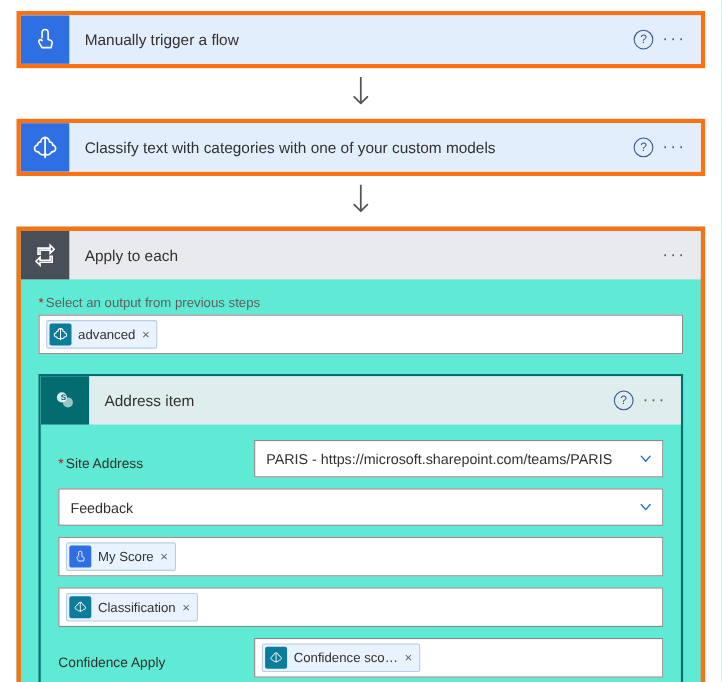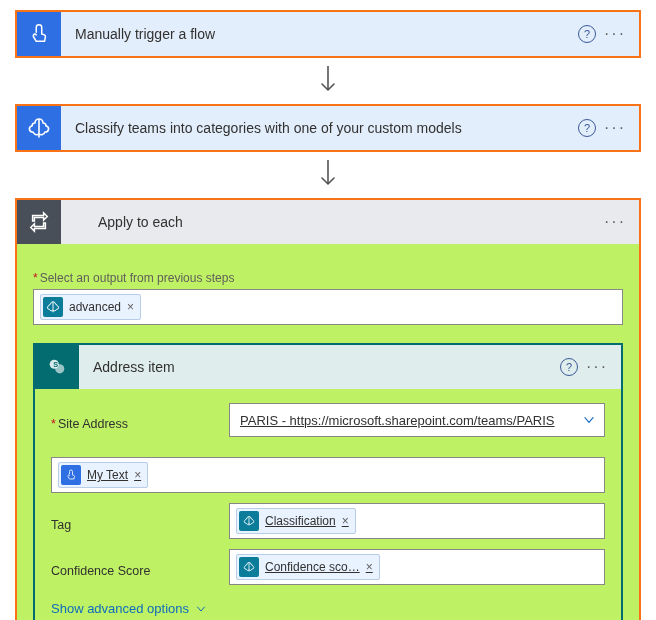--- a/index.html
+++ b/index.html
@@ -6,32 +6,32 @@
   body {
     margin: 0;
     font-family: "Segoe UI", sans-serif;
     font-size: 13px;
     color: #323130;
     background: #fff;
     width: 656px;
     padding: 10px 15px;
   }
   .card {
-    border: 2px solid #f97316;
-    background: #bef264;
+    border: 4px solid #f97316;
+    background: #5eead4;
     margin: 0 auto;
   }
   .card-header {
     display: flex;
     align-items: center;
     height: 44px;
     padding-right: 10px;
   }
   .trigger-header { background: #e3eefc; }
-  .apply-header   { background: #e8eaee; gap: 23px; }
+  .apply-header   { background: #e8eaee; }
   .create-header  { background: #dfeeec; }
   .icon-box {
     width: 44px; height: 44px;
     display: flex; align-items: center; justify-content: center;
     flex-shrink: 0;
   }
   .icon-blue   { background: #2f6fe4; }
   .icon-slate  { background: #484f58; }
   .icon-teal   { background: #036c70; }
   .card-title { flex: 1; padding-left: 14px; font-size: 14px; }
@@ -44,21 +44,21 @@
   .help-circle {
     width: 18px; height: 18px; border: 1.2px solid #3b5998;
     border-radius: 50%; display:flex; align-items:center; justify-content:center;
     font-size: 11px; line-height:1;
   }
   .dots { letter-spacing: 2px; font-size: 16px; color:#605e5c; }
   .arrow-wrap { display:flex; justify-content:center; padding: 8px 0 10px; }
   svg { display:block; }
 
   .apply-body { padding: 14px 16px 18px; }
-  .field-label { font-size: 12px; color:#605e5c; margin-bottom:4px;margin-top:13px; }
+  .field-label { font-size: 12px; color:#605e5c; margin-bottom:4px; }
   .req::before { content:"*"; color:#c50f1f; margin-right:2px; }
   .token-input {
     border:1px solid #8a8886; background:#fff; min-height:34px;
     padding:4px 6px; display:flex; align-items:center; gap:6px;
   }
   .token {
     display:inline-flex; align-items:center; gap:6px;
     background:#e9f2ff; border:1px solid #b7cde8; border-radius:2px;
     padding:2px 6px 2px 2px; font-size:12px;
   }
@@ -70,21 +70,21 @@
   .ticon-teal { background:#0b7d9a; }
   .token .tx { color:#605e5c; cursor:pointer; }
 
   .create-card {
     border: 2px solid #036c70;
     margin-top: 18px;
   }
   .form-body { padding: 14px 16px 10px; }
   .form-row { display:flex; align-items:center; margin-bottom:10px;gap:44px; }
   .form-row .lbl { width: 134px; padding-top:8px; font-size:12.5px; }
-  .form-row .ctrl { flex:1;text-decoration:underline; }
+  .form-row .ctrl { flex:1; }
   .select-box, .text-box {
     border:1px solid #8a8886; background:#fff; height:34px;
     display:flex; align-items:center; padding:0 10px; position:relative;
   }
   .select-box .chev {
     position:absolute; right:8px; top:50%; transform:translateY(-50%);
     color:#1b6ec2;
   }
   .adv-link {
     color:#0f6cbd; font-size:13px; padding:6px 0 6px 0;
@@ -121,21 +121,21 @@
     </svg>
 </div>
 
 <div class="card">
   <div class="card-header trigger-header">
     <div class="icon-box icon-blue">
       <svg class="svg-white" width="24" height="24" viewBox="0 0 24 24">
         <path d="M12 3v18M12 3a4 4 0 00-4 4 3 3 0 00-3 3 3 3 0 001 6 4 4 0 006 2M12 3a4 4 0 014 4 3 3 0 013 3 3 3 0 01-1 6 4 4 0 01-6 2" stroke-linecap="round" stroke-linejoin="round"></path>
       </svg>
     </div>
-    <div class="card-title">Classify teams into categories with one of your custom models</div>
+    <div class="card-title">Classify text with categories with one of your custom models</div>
     <div class="help-btn">
         <span class="help-circle">?</span>
       </div>
     <div class="more-btn">
         <span class="dots">···</span>
       </div>
   </div>
 </div>
 
 <div class="arrow-wrap">
@@ -200,57 +200,66 @@
               <span class="chev">
                   <svg width="14" height="14" viewBox="0 0 24 24">
                     <path d="M5 8l7 8 7-8" stroke="#1b6ec2" stroke-width="2" fill="none" stroke-linecap="round" stroke-linejoin="round"></path>
                   </svg>
                 </span>
             </div>
           </div>
         </div>
 
         <div class="form-row">
+          <div class="ctrl">
+            <div class="select-box">
+              <span>Feedback</span>
+              <span class="chev">
+                  <svg width="14" height="14" viewBox="0 0 24 24">
+                    <path d="M5 8l7 8 7-8" stroke="#1b6ec2" stroke-width="2" fill="none" stroke-linecap="round" stroke-linejoin="round"></path>
+                  </svg>
+                </span>
+            </div>
+          </div>
         </div>
 
         <div class="form-row">
           <div class="ctrl">
             <div class="token-input">
               <span class="token">
                 <span class="ticon ticon-blue">
                   <svg class="svg-white" width="12" height="12" viewBox="0 0 24 24">
                       <path d="M9 10V5a3 3 0 016 0v7l3 1a2 2 0 011 2l-1 5H9l-3-5a2 2 0 012-3l1 1" stroke-linecap="round" stroke-linejoin="round"></path>
                     </svg>
                 </span>
-                <span>My Text</span>
+                <span>My Score</span>
                 <span class="tx">×</span>
               </span>
             </div>
           </div>
         </div>
 
         <div class="form-row">
-          <div class="lbl">Tag</div>
           <div class="ctrl">
             <div class="token-input">
               <span class="token">
                 <span class="ticon ticon-teal">
                   <svg class="svg-white" width="12" height="12" viewBox="0 0 24 24">
                       <path d="M12 3v18M12 3a4 4 0 00-4 4 3 3 0 00-3 3 3 3 0 001 6 4 4 0 006 2M12 3a4 4 0 014 4 3 3 0 013 3 3 3 0 01-1 6 4 4 0 01-6 2"></path>
                     </svg>
                 </span>
                 <span>Classification</span>
                 <span class="tx">×</span>
               </span>
             </div>
           </div>
         </div>
 
         <div class="form-row">
-          <div class="lbl">Confidence Score</div>
+          <div class="lbl">Confidence Apply</div>
           <div class="ctrl">
             <div class="token-input">
               <span class="token">
                 <span class="ticon ticon-teal">
                   <svg class="svg-white" width="12" height="12" viewBox="0 0 24 24">
                       <path d="M12 3v18M12 3a4 4 0 00-4 4 3 3 0 00-3 3 3 3 0 001 6 4 4 0 006 2M12 3a4 4 0 014 4 3 3 0 013 3 3 3 0 01-1 6 4 4 0 01-6 2"></path>
                     </svg>
                 </span>
                 <span>Confidence sco…</span>
                 <span class="tx">×</span>

